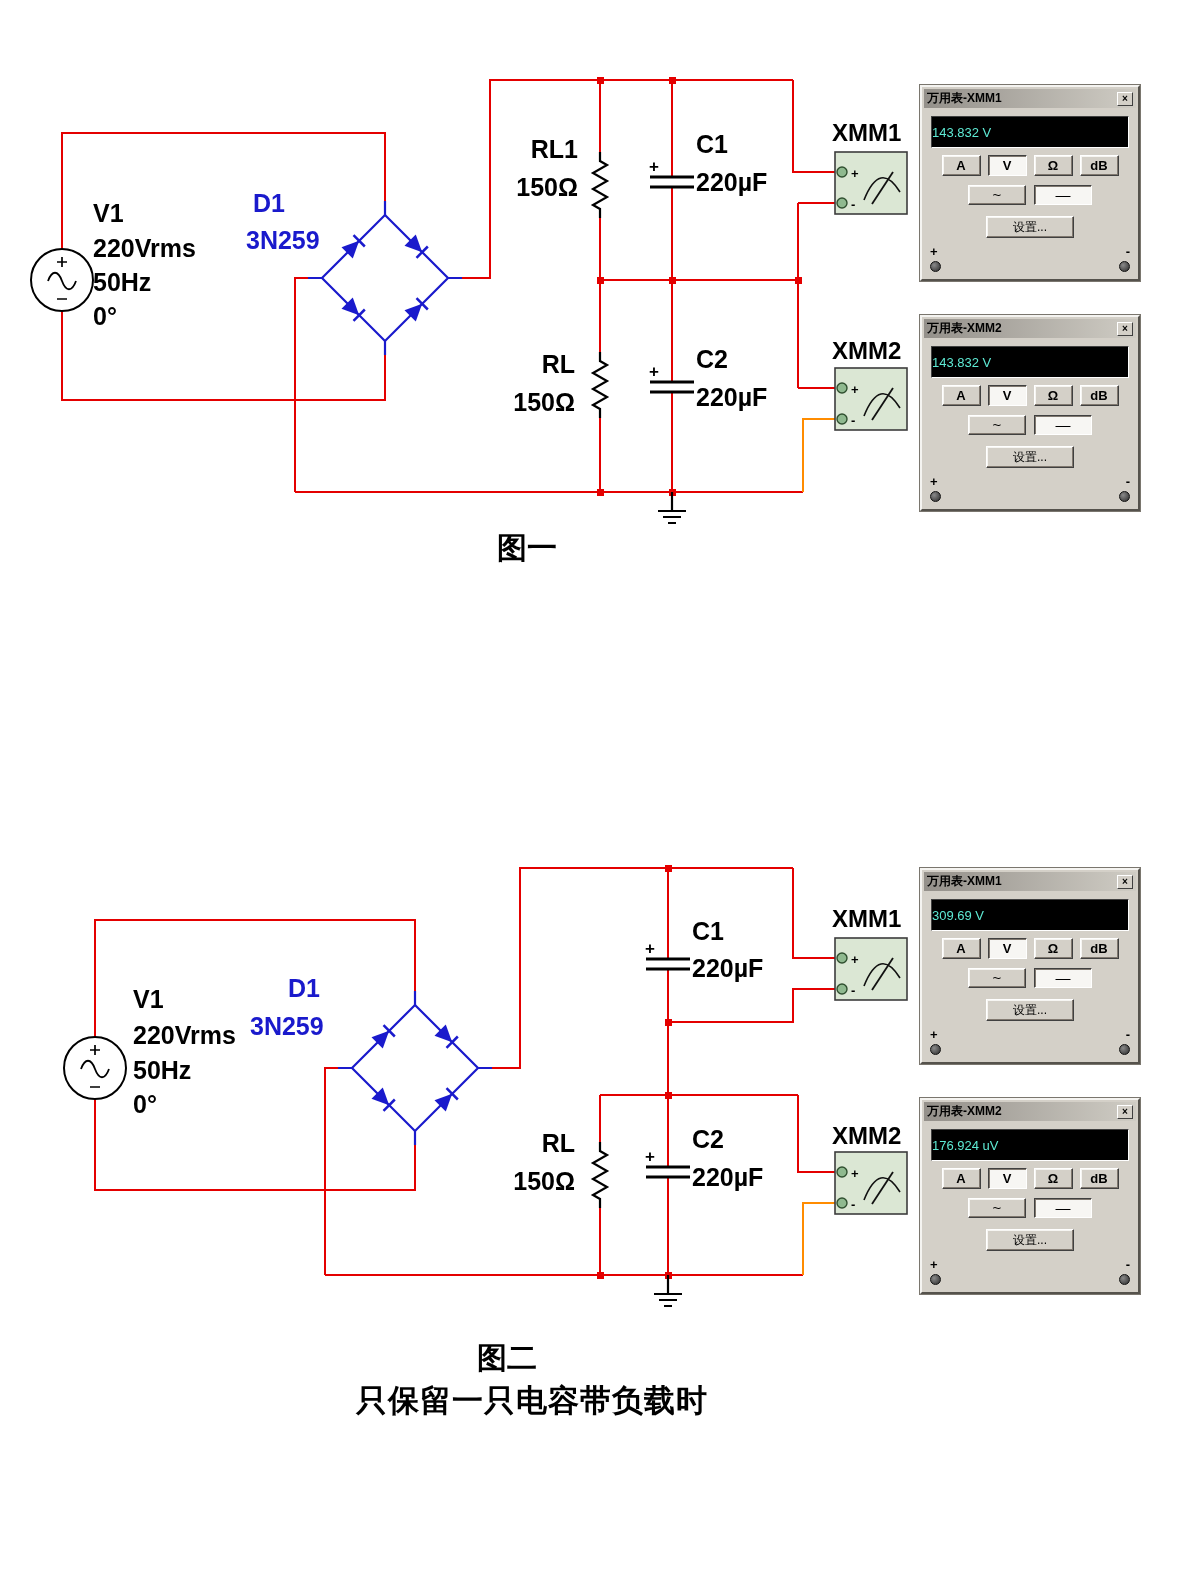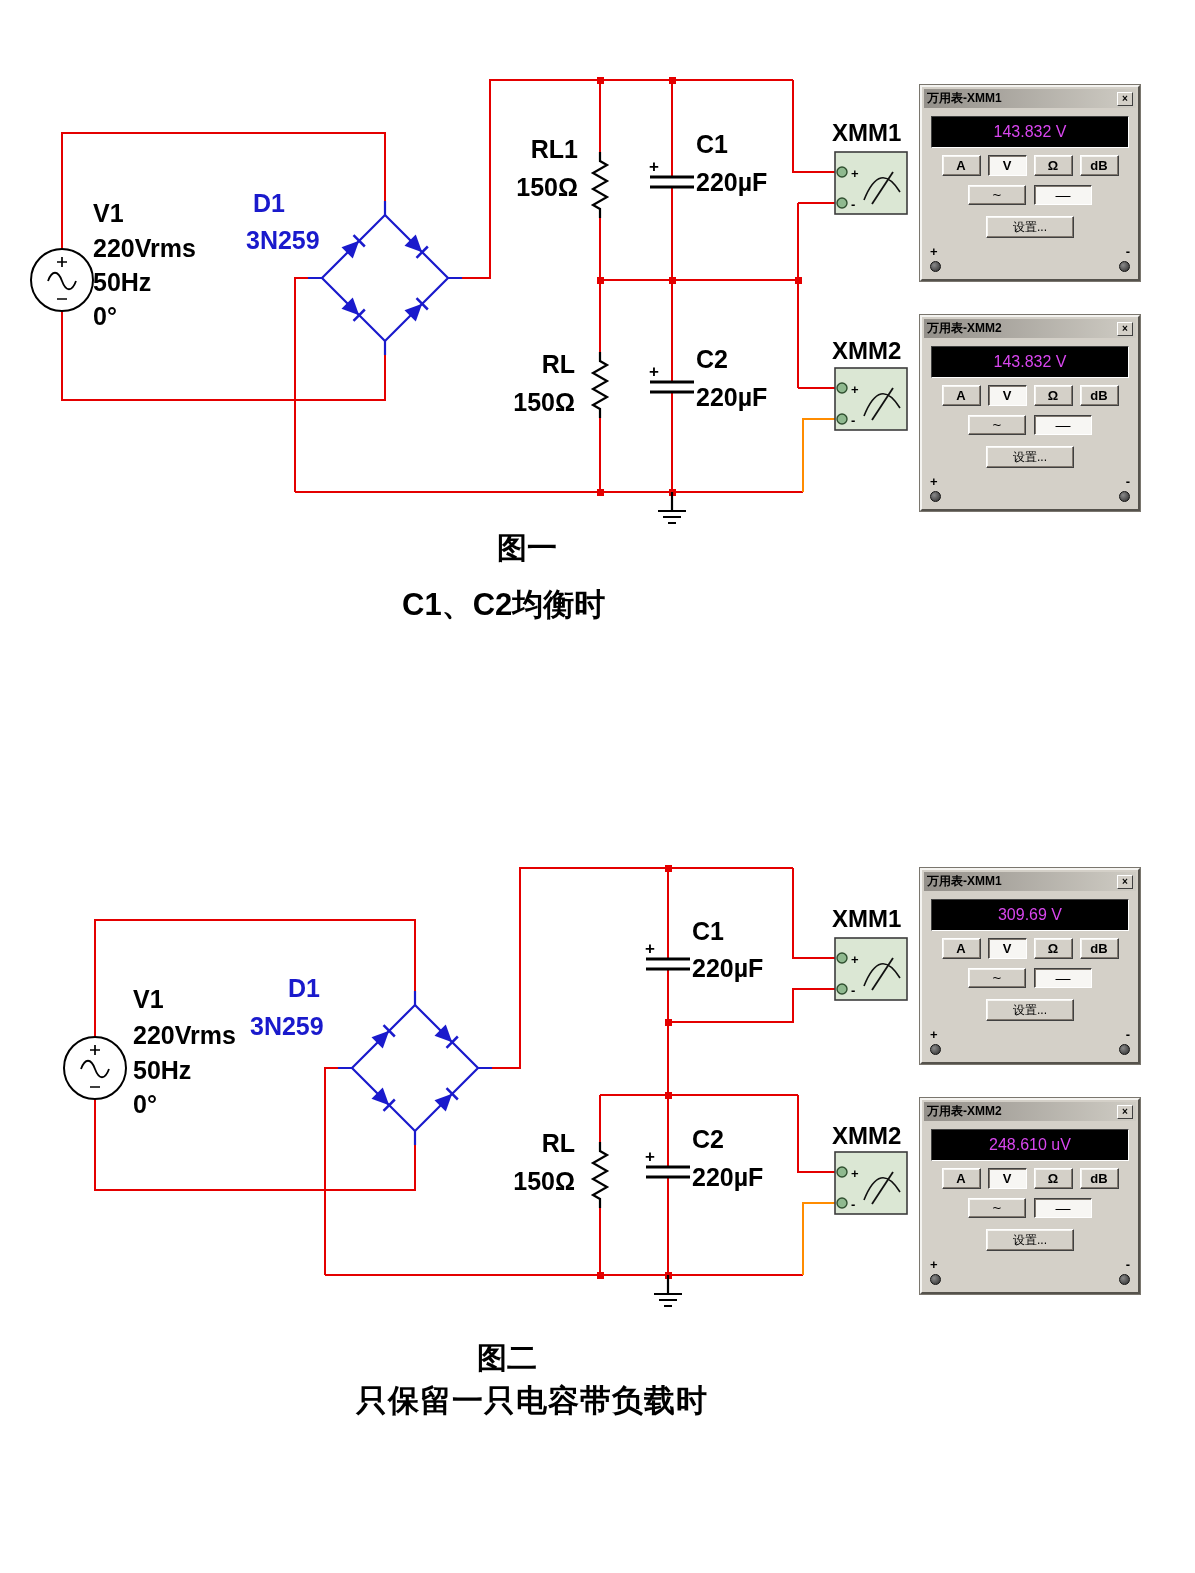--- a/index.html
+++ b/index.html
@@ -16,23 +16,23 @@
   .mm-win{position:absolute;width:220px;height:196px;background:#d4d0c8;
           border:2px solid;border-color:#f5f4f1 #55524c #55524c #f5f4f1;
           box-shadow:0 0 0 1px #7a766e;box-sizing:border-box;padding:2px;}
   .mm-titlebar{height:19px;background:linear-gradient(to right,#94908a,#cfccc4);
           display:flex;align-items:center;padding:0 3px;}
   .mm-title{font-size:12px;font-weight:bold;color:#000;flex:1;white-space:nowrap;overflow:hidden;}
   .mm-close{width:16px;height:14px;background:#d4d0c8;border:1px solid;
           border-color:#fff #404040 #404040 #fff;font-size:10px;line-height:10px;font-weight:bold;
           display:flex;align-items:center;justify-content:center;padding:0;cursor:pointer;
           font-family:"Liberation Sans",sans-serif;}
-  .mm-display{margin:8px 7px 0 7px;height:30px;background:#000;color:#d946ef;
+  .mm-display{margin:8px 7px 0 7px;height:30px;background:#000;color:#5eead4;
           border:1px solid;border-color:#404040 #fff #fff #404040;
-          display:flex;align-items:center;justify-content:center;font-size:16px;}
+          display:flex;align-items:center;font-size:13px;}
   .mm-row{display:flex;justify-content:center;}
   .mm-modes{gap:7px;margin-top:7px;}
   .mm-wave{gap:8px;margin-top:9px;}
   .mm-setrow{margin-top:11px;}
   .btn{font-family:"Liberation Sans",sans-serif;background:#d4d0c8;color:#000;
        border:1px solid;border-color:#ffffff #404040 #404040 #ffffff;
        box-shadow:inset -1px -1px 0 #80786f,inset 1px 1px 0 #f6f5f2;
        font-size:13px;padding:0;cursor:pointer;}
   .btn.pressed{background:#f7f6f3;border-color:#404040 #ffffff #ffffff #404040;
        box-shadow:inset 1px 1px 0 #80786f;}
@@ -325,21 +325,21 @@
         </div>
   </div>
 </div>
 
 <div class="mm-win" style="left:920px;top:1098px;">
   <div class="mm-titlebar">
     <span class="mm-title">万用表-XMM2</span>
     <button class="mm-close">×</button>
   </div>
   <div class="mm-display">
-        <span>248.610 uV</span>
+        <span>176.924 uV</span>
       </div>
   <div class="mm-row mm-modes">
     <button class="btn btn-mode">A</button>
     <button class="btn btn-mode pressed">V</button>
     <button class="btn btn-mode">Ω</button>
     <button class="btn btn-mode">dB</button>
   </div>
   <div class="mm-row mm-wave">
     <button class="btn btn-wave">~</button>
     <button class="btn btn-wave pressed">—</button>
@@ -353,18 +353,17 @@
           <i class="term-dot"></i>
         </div>
     <div class="term term-right">
           <span>-</span>
           <i class="term-dot"></i>
         </div>
   </div>
 </div>
 
 <div class="caption" style="left:497px;top:528px;font-size:30px;">图一</div>
-<div class="caption" style="left:402px;top:584px;font-size:31px;">C1、C2均衡时</div>
 <div class="caption" style="left:477px;top:1338px;font-size:30px;">图二</div>
 <div class="caption" style="left:356px;top:1380px;font-size:31px;letter-spacing:1px;">只保留一只电容带负载时</div>
 
 
 </div>
 
 </body></html>

